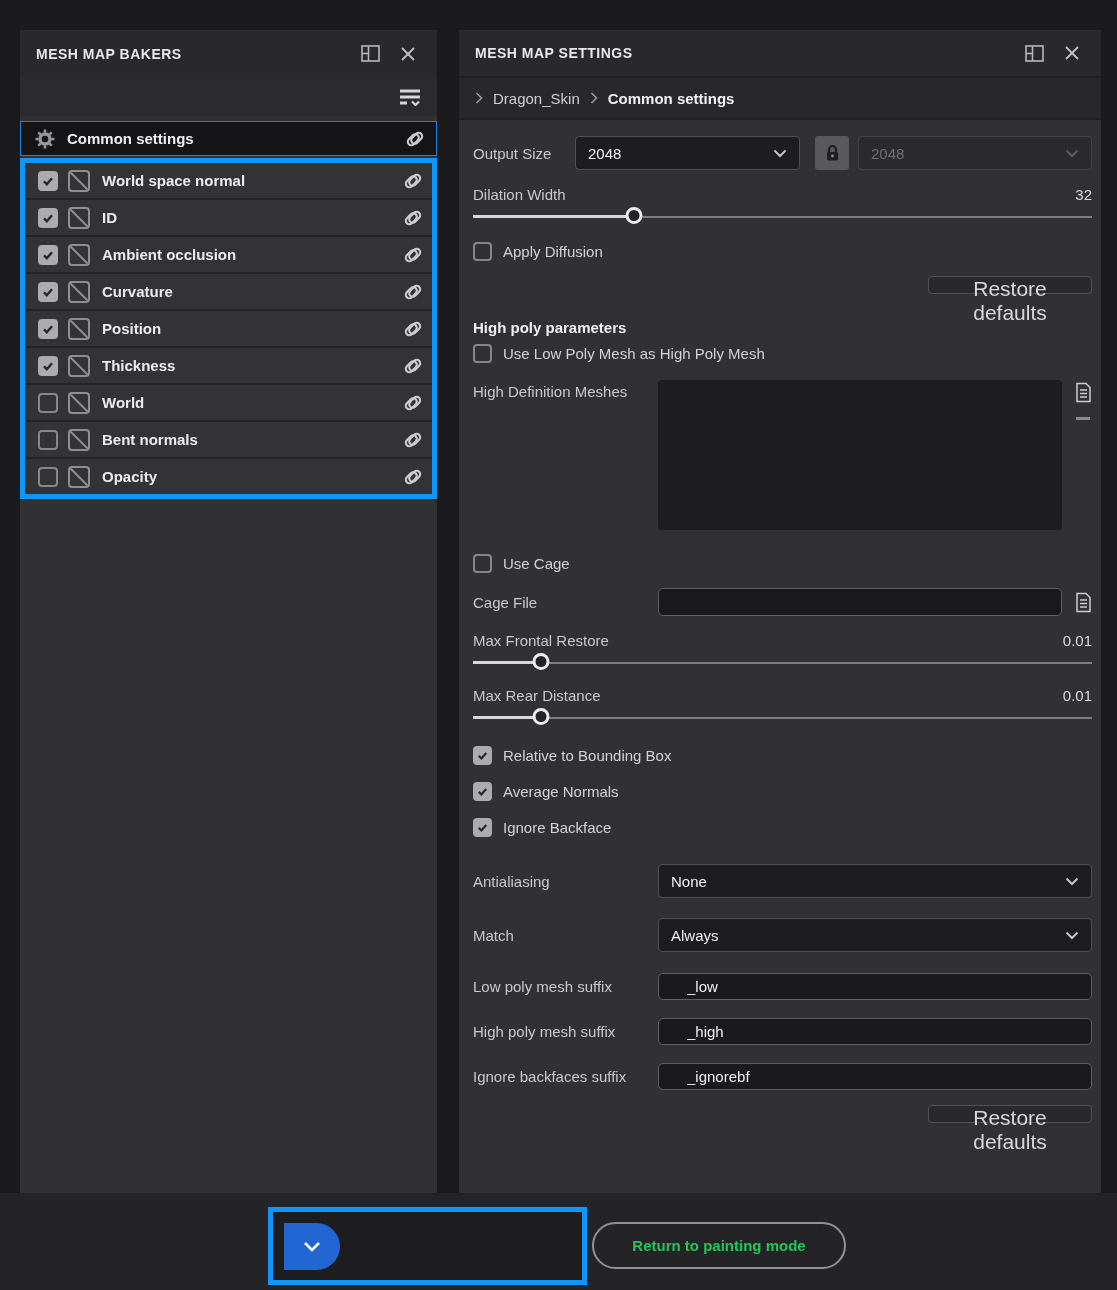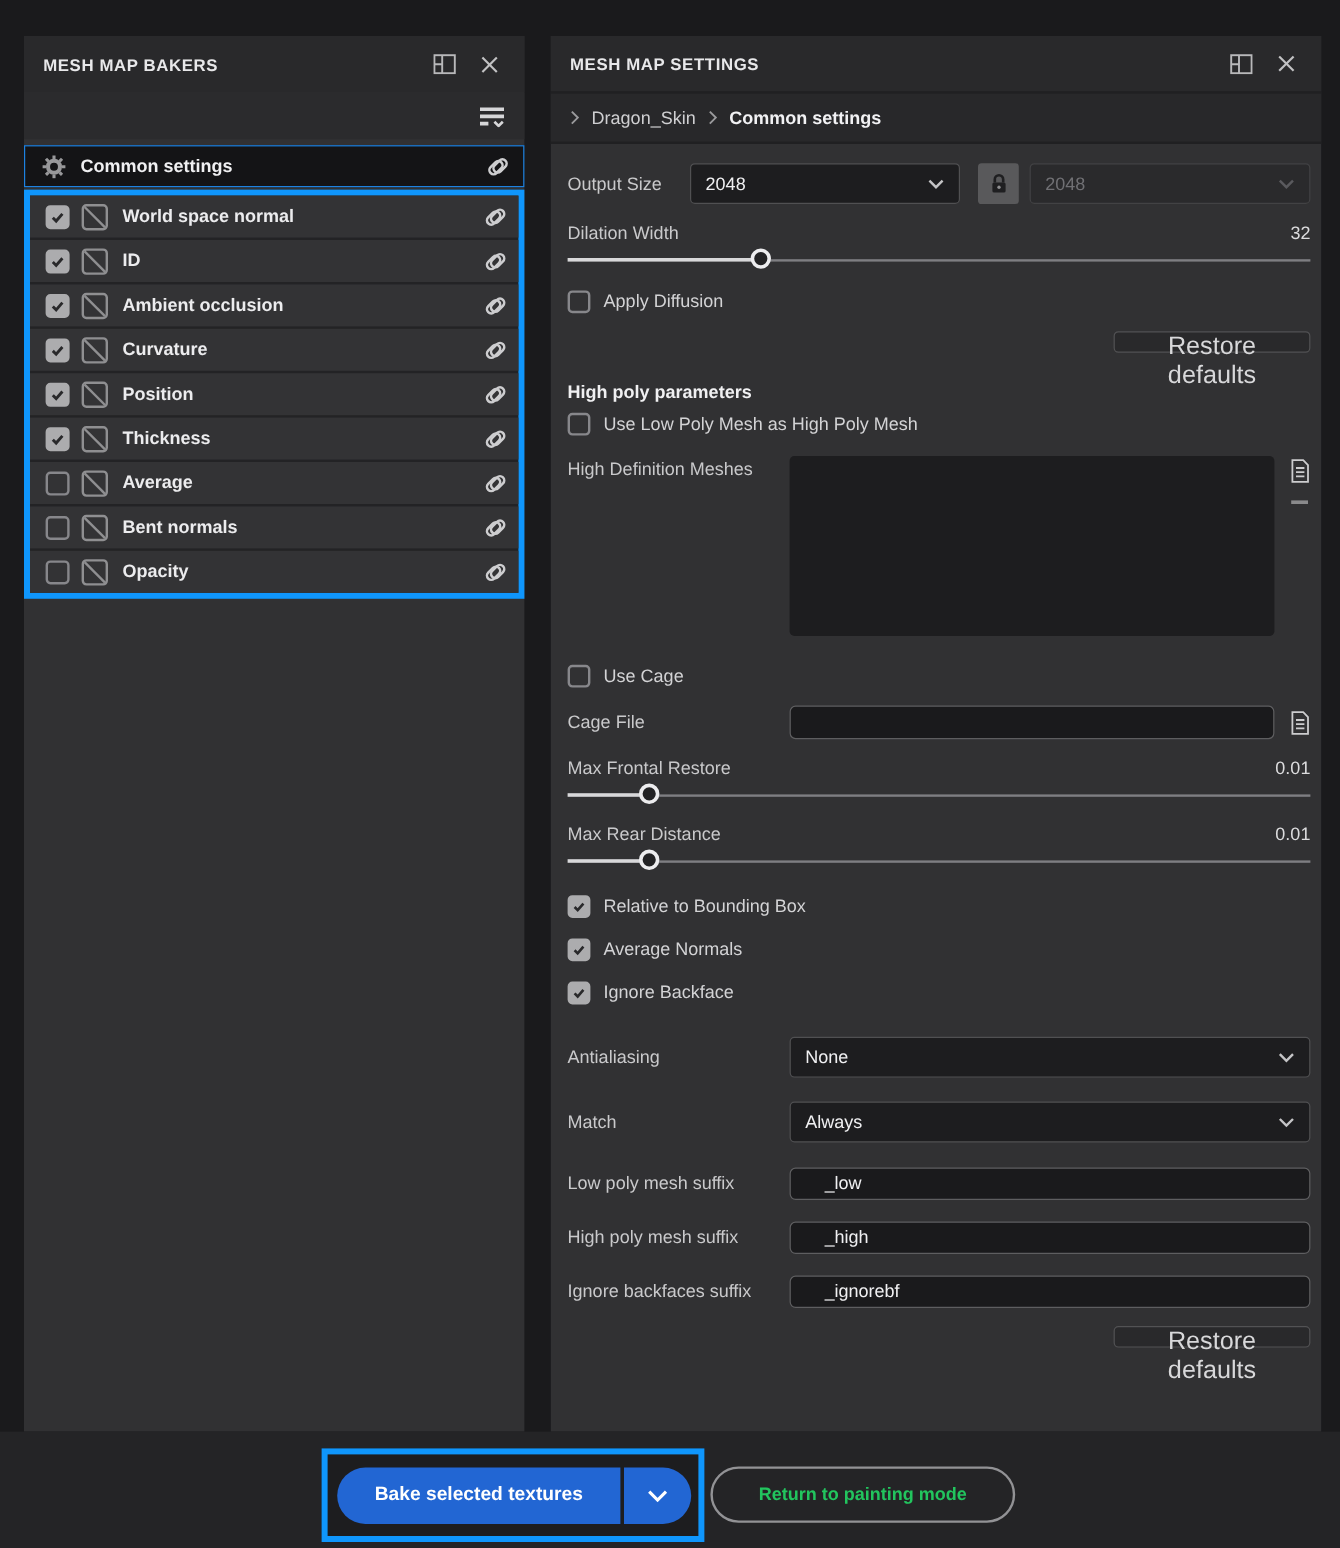--- a/index.html
+++ b/index.html
@@ -377,21 +377,21 @@
             </svg>
     </span>
     <span class="preview-ico">
       <svg width="24" height="24" viewBox="0 0 24 24">
               <g fill="none" stroke="#8f8f91" stroke-width="2">
                 <rect x="2" y="2" width="20" height="20" rx="3"></rect>
                 <line x1="3.5" y1="3.5" x2="20.5" y2="20.5"></line>
               </g>
             </svg>
     </span>
-    <span class="baker-label">Average</span>
+    <span class="baker-label">World</span>
     <span class="link-ico">
       <svg width="22" height="22" viewBox="0 0 22 22">
               <g fill="none" stroke="#cdcdcf" stroke-width="2.1">
                 <rect x="3" y="8.2" width="12.6" height="7" rx="3.5" transform="rotate(-45 9.3 11.7)"></rect>
                 <rect x="6.4" y="6.8" width="12.6" height="7" rx="3.5" transform="rotate(-45 12.7 10.3)"></rect>
               </g>
             </svg>
     </span>
   </div>
 
@@ -678,21 +678,20 @@
     </div>
 
     <div class="row" style="margin-top:15px; justify-content:flex-end">
       <button class="ghostbtn" style="width:164px">Restore defaults</button>
     </div>
   </div>
 </div>
 
 <div id="footer">
   <div id="bake-highlight">
-    <button class="bakebtn">Bake selected textures</button>
     <button class="bakechev">
       <span style="display:inline-flex">
           <svg width="18" height="11" viewBox="0 0 18 11">
             <polyline points="2,2 9,9 16,2" fill="none" stroke="#ffffff" stroke-width="2.6"></polyline>
           </svg>
         </span>
     </button>
   </div>
   <button id="return-btn">Return to painting mode</button>
 </div>

